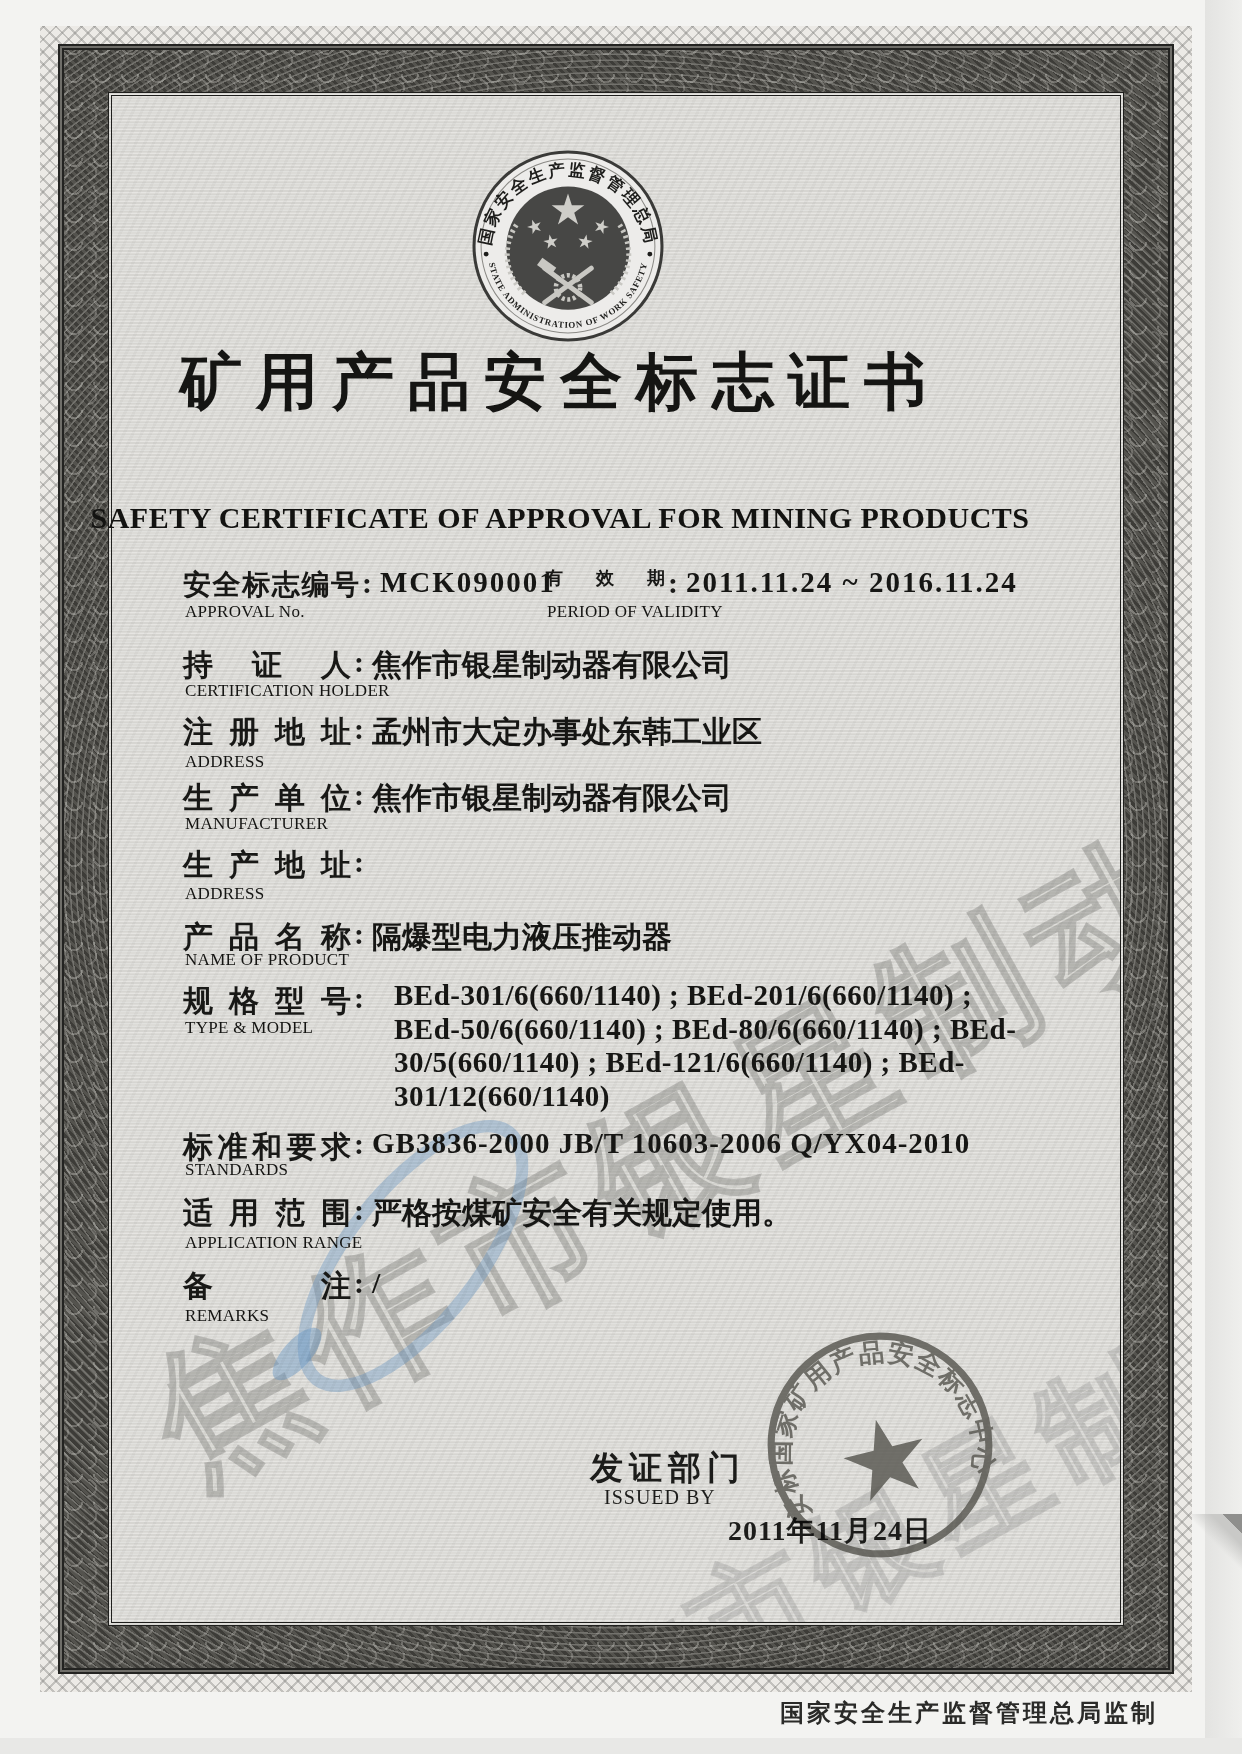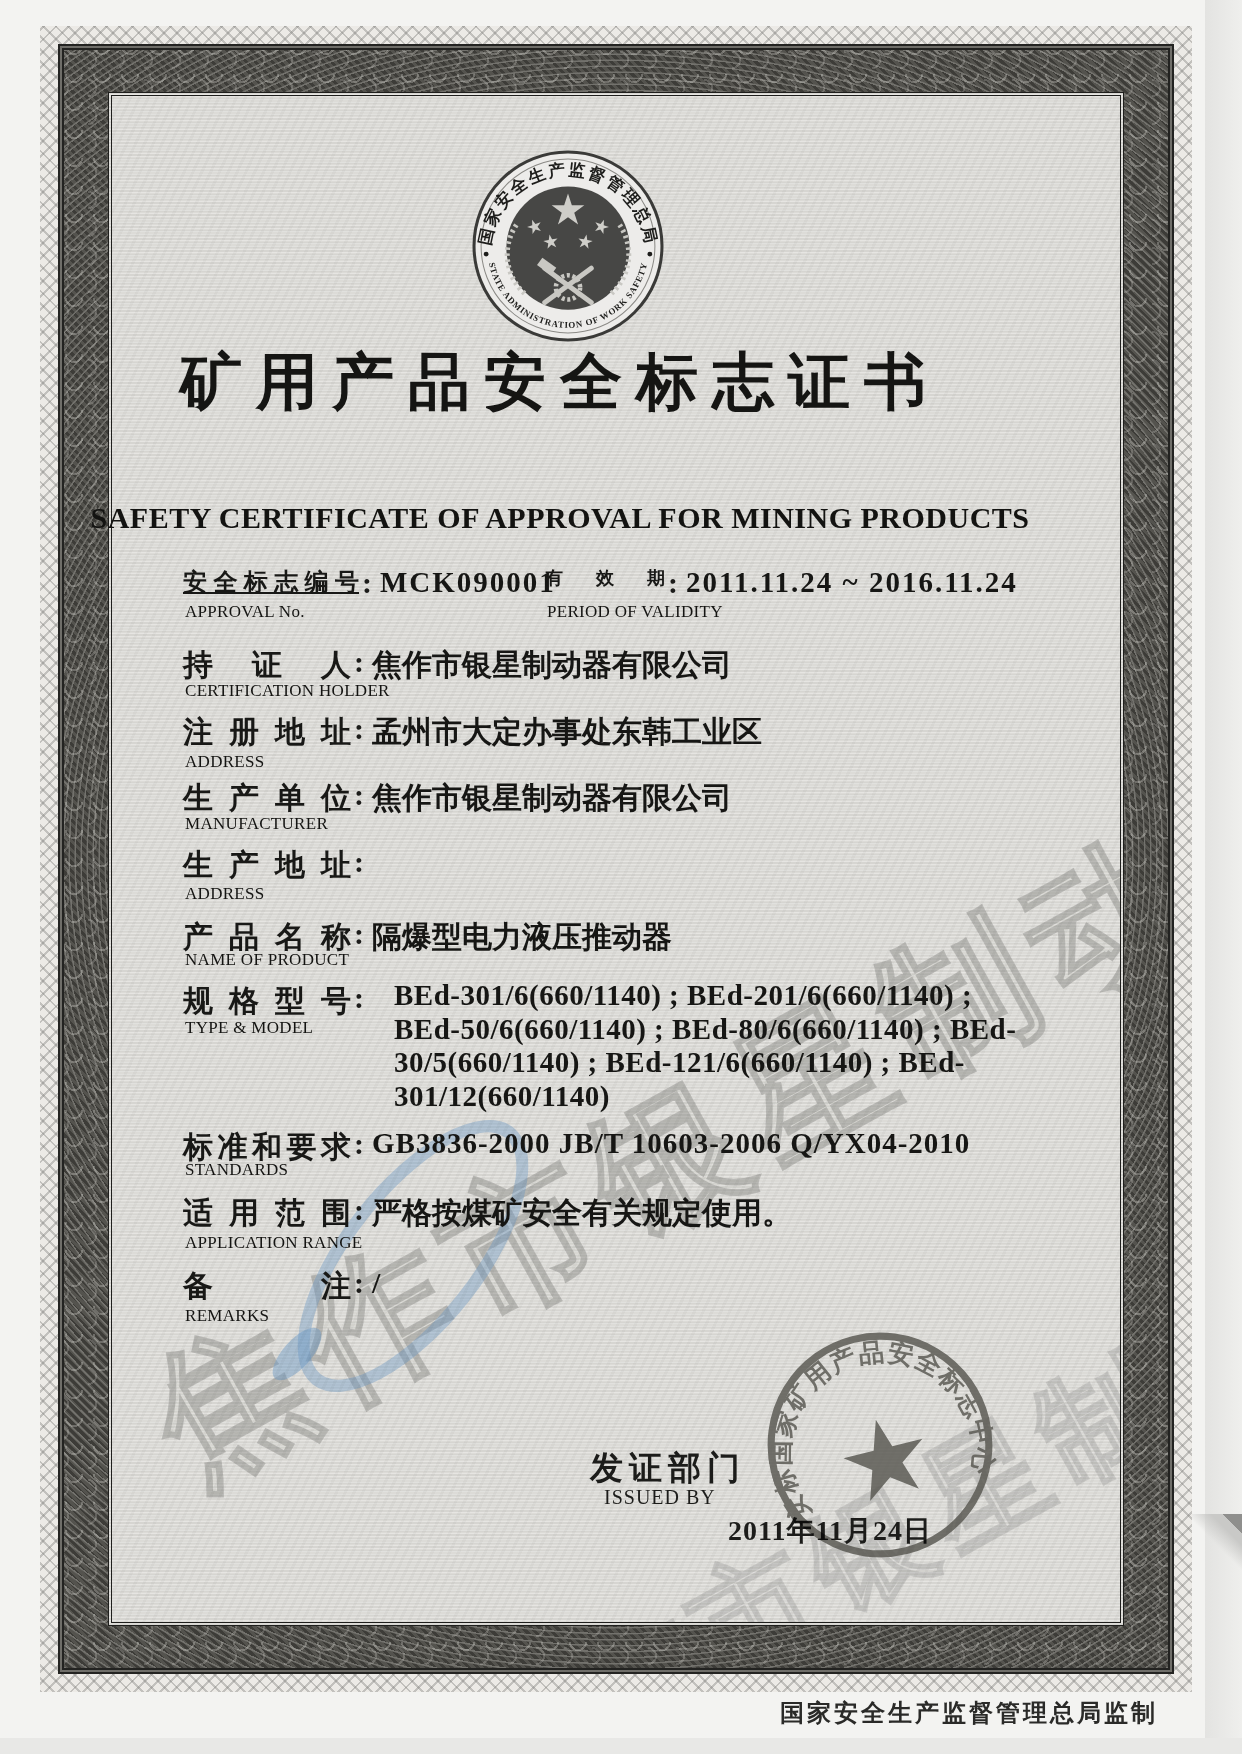--- a/index.html
+++ b/index.html
@@ -54,21 +54,21 @@
   
   .content{position:absolute;left:0;top:0;width:1242px;height:1754px;z-index:5;}
   .emblem{position:absolute;left:472px;top:150px;width:192px;height:192px;}
   .title-zh{position:absolute;left:60px;top:340px;width:1000px;text-align:center;
     font-size:62px;font-weight:700;letter-spacing:14px;color:#151513;}
   .title-en{position:absolute;left:60px;top:501px;width:1000px;text-align:center;
     font-size:30px;font-weight:700;letter-spacing:.5px;color:#131311;}
   .row{position:absolute;left:183px;display:flex;align-items:flex-start;white-space:nowrap;}
   .zh-label{display:inline-block;width:168px;font-size:30px;font-weight:700;
     text-align:justify;text-align-last:justify;color:#181816;}
-  .zh-label.w6{width:176px;font-size:24px;text-decoration:underline;}
+  .zh-label.w6{width:176px;font-size:28px;}
   .zh-label.w3{width:120px;font-size:18px;}
   .colon{font-size:30px;font-weight:700;margin:0 8px 0 3px;}
   .value{font-size:30px;font-weight:700;color:#161614;}
   .value.mono{font-size:29px;font-weight:600;letter-spacing:2px;}
   .en-label{position:absolute;left:185px;font-size:17px;letter-spacing:.3px;color:#14141*2;color:#141412;font-weight:400;}
   .model-lines{position:absolute;left:362px;top:979px;width:680px;font-size:29px;font-weight:600;
     letter-spacing:.5px;line-height:33.5px;color:#161614;margin-left:32px;}
   .model-lines span{display:block;}
   .statement{position:absolute;left:196px;top:1338px;width:900px;font-size:26px;font-weight:600;
     line-height:31px;text-indent:54px;color:#181816;text-align:justify;}

